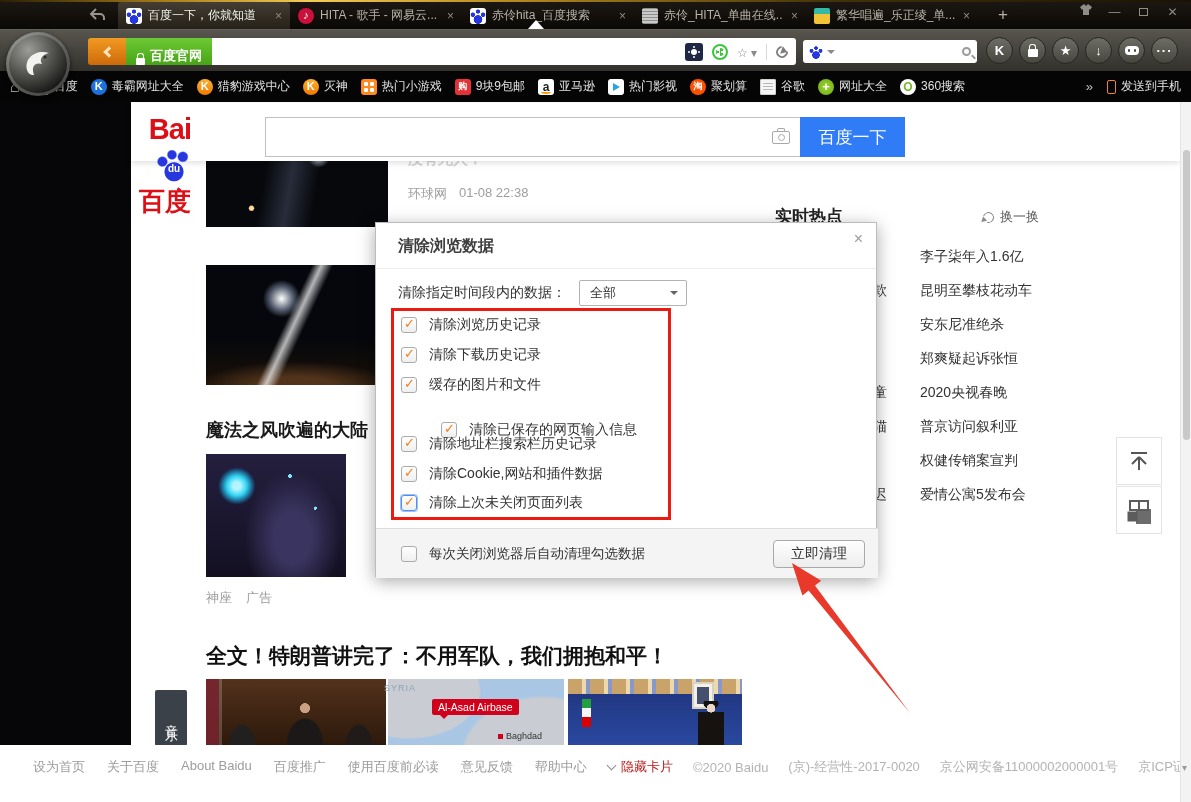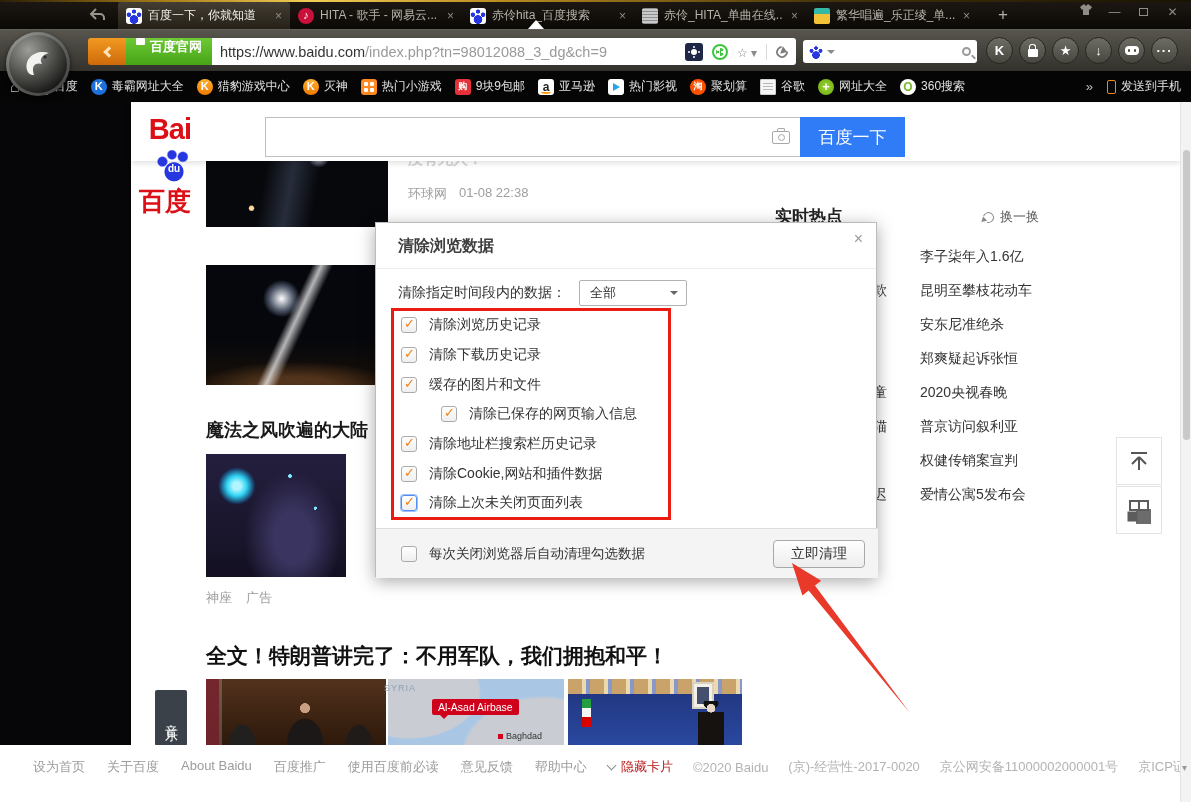--- a/index.html
+++ b/index.html
@@ -28,21 +28,21 @@
     background:linear-gradient(180deg,#57554e,#33312b);border-top:1px solid #63615a;}
   .logo-ball{position:absolute;left:6px;top:2px;width:64px;height:64px;border-radius:50%;z-index:300;
     background:radial-gradient(circle at 35% 28%,#9c9c98,#4a4a46 45%,#101010 78%);
     box-shadow:0 2px 5px rgba(0,0,0,.65), inset 0 0 0 3px rgba(200,200,195,.3);
     display:flex;align-items:center;justify-content:center;}
   .btn-back{position:absolute;left:88px;top:8px;width:38px;height:27px;border-radius:3px 0 0 3px;
     background:linear-gradient(#f29a22,#cd6a0a);display:flex;align-items:center;justify-content:center;}
   .chev-left{width:8px;height:8px;border-left:3px solid #ffe3b8;border-bottom:3px solid #ffe3b8;transform:rotate(45deg);margin-left:4px;}
   .urlbar{position:absolute;left:126px;top:8px;width:670px;height:27px;background:#fff;border-radius:0 3px 3px 0;
     display:flex;align-items:center;overflow:hidden;}
-  .badge{height:100%;background:linear-gradient(#6dc934,#47a416);color:#fff;display:flex;align-items:flex-start;gap:5px;
+  .badge{height:100%;background:linear-gradient(#6dc934,#47a416);color:#fff;display:flex;align-items:flex-end;gap:5px;
     padding:0 10px;font-size:13px;font-weight:bold;flex:none;}
   .lock-w{width:9px;height:7px;background:#fff;border-radius:1px;position:relative;}
   .lock-w::before{content:"";position:absolute;left:1px;top:-5px;width:5px;height:5px;border:1.5px solid #fff;border-bottom:none;border-radius:3px 3px 0 0;}
   .url-text{padding-left:8px;font-size:14.5px;white-space:nowrap;color:#333;}
   .url-text .dim{color:#9a9a9a;}
   .url-icons{margin-left:auto;display:flex;align-items:center;gap:9px;padding-right:8px;}
   .ic-sun{width:18px;height:18px;background:#1e2746;border-radius:3px;position:relative;}
   .ic-sun::after{content:"";position:absolute;left:6px;top:6px;width:6px;height:6px;background:#fff;border-radius:50%;
     box-shadow:0 -5px 0 -2px #fff,0 5px 0 -2px #fff,-5px 0 0 -2px #fff,5px 0 0 -2px #fff;}
   .ic-fan{width:16px;height:16px;border:2px solid #3ec53e;border-radius:50%;position:relative;}
@@ -232,21 +232,21 @@
   .dlg-title{position:absolute;left:22px;top:13px;font-size:16px;font-weight:bold;color:#3f3f3f;}
   .dlg-close{position:absolute;right:13px;top:7px;font-size:16px;color:#9a9a9a;}
   .dlg-divider{position:absolute;left:0;top:45px;width:100%;height:1px;background:#ececec;}
   .range-row{position:absolute;left:22px;top:57px;display:flex;align-items:center;font-size:14px;color:#333;}
   .range-select{margin-left:13px;width:108px;height:26px;border:1px solid #b3b3b3;border-radius:2px;
     display:flex;align-items:center;padding:0 8px 0 10px;font-size:13px;color:#333;}
   .range-select .dd{margin-left:auto;border-top-color:#666;}
   .cblist{position:absolute;left:0;top:0;width:100%;height:100%;}
   .cbrow{position:absolute;left:25px;height:20px;display:flex;align-items:center;gap:12px;font-size:14px;color:#333;white-space:nowrap;}
   .cbrow:nth-of-type(1){top:92px;}.cbrow:nth-of-type(2){top:122px;}.cbrow:nth-of-type(3){top:152px;}
-  .cbrow:nth-of-type(4){top:181px;padding-left:40px;}.cbrow:nth-of-type(5){top:211px;}.cbrow:nth-of-type(6){top:241px;}
+  .cbrow:nth-of-type(4){top:197px;padding-left:40px;}.cbrow:nth-of-type(5){top:211px;}.cbrow:nth-of-type(6){top:241px;}
   .cbrow:nth-of-type(7){top:270px;}
   .cb{width:16px;height:16px;border:1px solid #ababab;border-radius:3px;background:linear-gradient(#fff,#efefef);position:relative;flex:none;}
   .cb::after{content:"✓";position:absolute;left:2px;top:-2px;font-size:13px;font-weight:bold;color:#f57c14;}
   .cbrow.focused .cb{border-color:#4f8df5;box-shadow:0 0 0 1px rgba(79,141,245,.55);}
   .cb.empty::after{content:"";}
   .redbox{position:absolute;left:15px;top:85px;width:280px;height:212px;border:3px solid #ea1c12;z-index:5;}
   .dlg-foot{position:absolute;left:0;top:305px;width:502px;height:50px;background:#f4f4f4;border-top:1px solid #ddd;}
   .foot-row{position:absolute;left:25px;top:16px;display:flex;align-items:center;gap:12px;font-size:13.5px;color:#333;}
   .clean-btn{position:absolute;left:397px;top:11px;width:92px;height:28px;border:1px solid #a9a9a9;border-radius:4px;
     background:linear-gradient(#fefefe,#ededed);font-size:14px;color:#333;display:flex;align-items:center;justify-content:center;}
@@ -307,21 +307,20 @@
 
   <div class="toolbar">
     <div class="btn-back">
         <span class="chev-left"></span>
       </div>
     <div class="urlbar">
       <div class="badge">
         <span class="lock-w"></span>
         <span>百度官网</span>
       </div>
-      <div class="url-text"><span>https://www.baidu.com</span><span class="dim">/index.php?tn=98012088_3_dg&amp;ch=9</span></div>
       <div class="url-icons">
         <span class="ic-sun"></span>
         <span class="ic-fan"></span>
         <span class="ic-star-s"></span>
         <span class="vsep"></span>
         <span class="ic-refresh"></span>
       </div>
     </div>
     <div class="searchbox">
       <span class="paw-s"></span>

